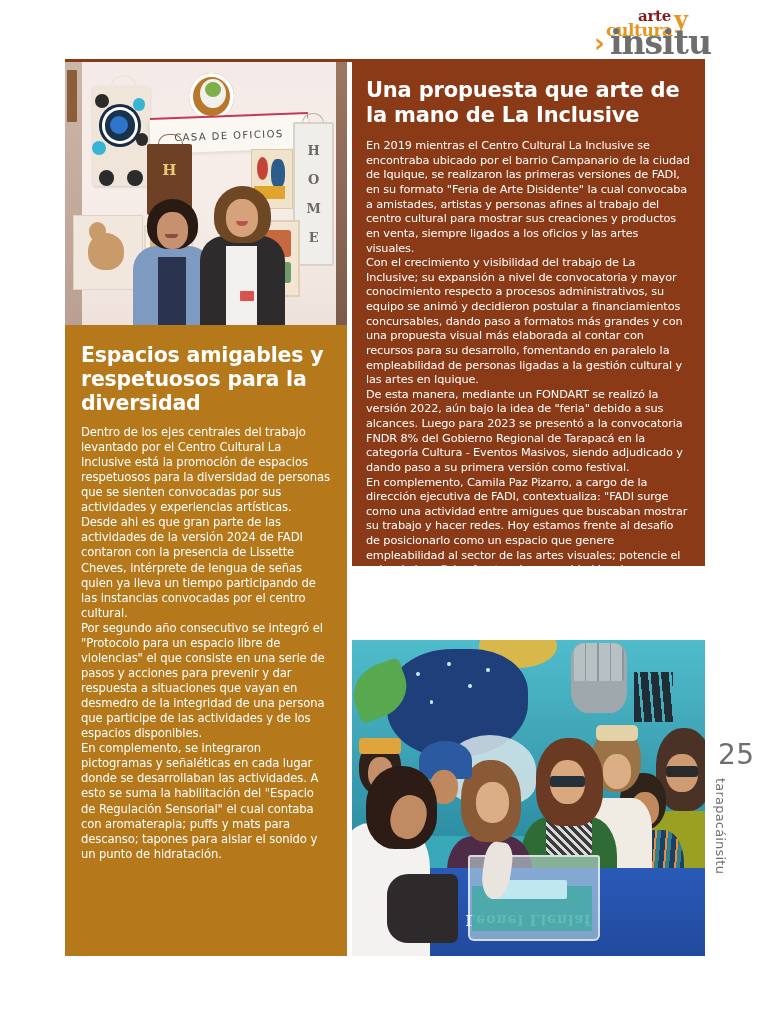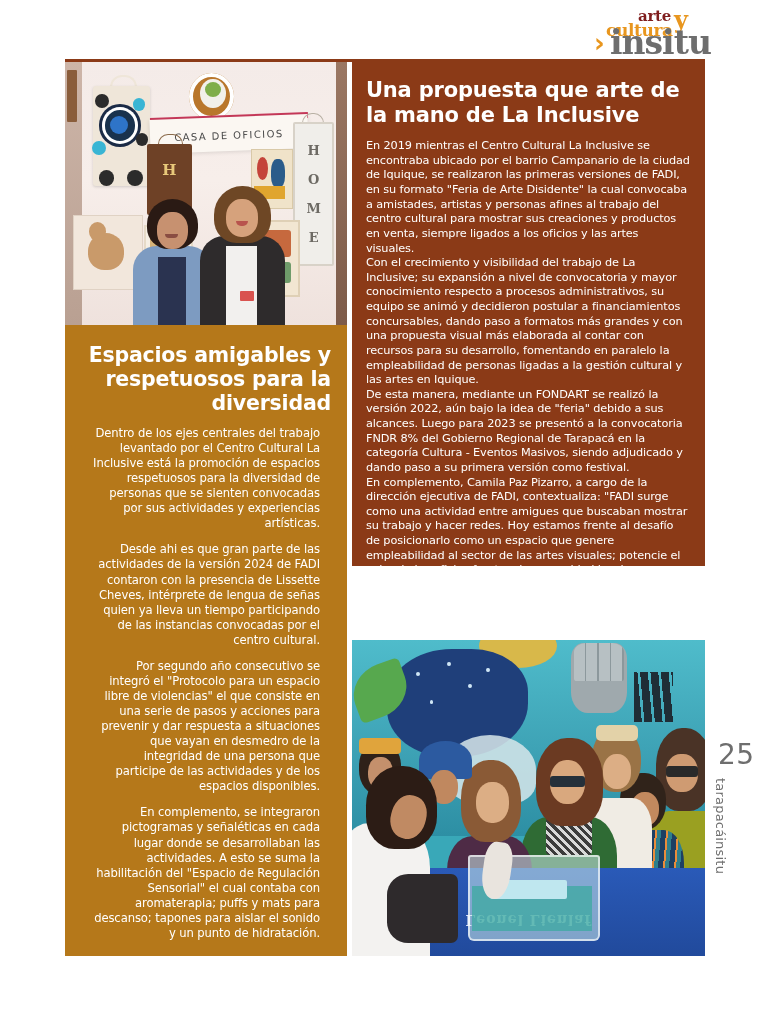--- a/index.html
+++ b/index.html
@@ -56,27 +56,25 @@
     position:absolute;left:65px;top:325px;width:282px;height:631px;
     background:#b5781a;
   }
   .col-left-inner{padding:18px 16px 14px 16px;}
   h2.head-left{
     margin:0 0 10px 0;
     font-family:"DejaVu Sans", sans-serif;
     font-weight:bold;
     font-size:20.5px;line-height:1.17;color:#ffffff;
     letter-spacing:-0.2px;
-    text-align:right;
   }
   .body-left p{
-    margin:11px;
+    margin:0;
     font-size:11.6px;line-height:1.30;color:#ffffff;
     letter-spacing:-0.1px;
-    text-align:right;
   }
 
   
   .col-right{
     position:absolute;left:352px;top:62px;width:353px;height:504px;
     background:#8b3a17;
   }
   .col-right-inner{padding:16px 15px 10px 14px;}
   h1.head-right{
     margin:0 0 12px 0;

